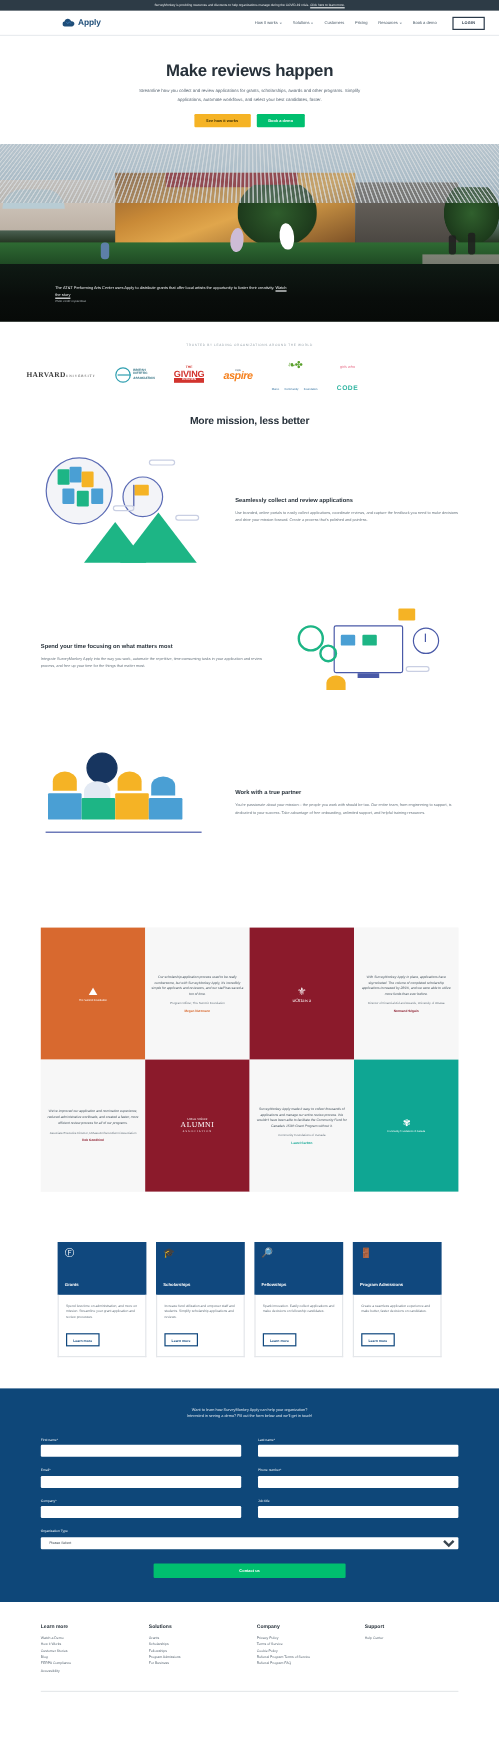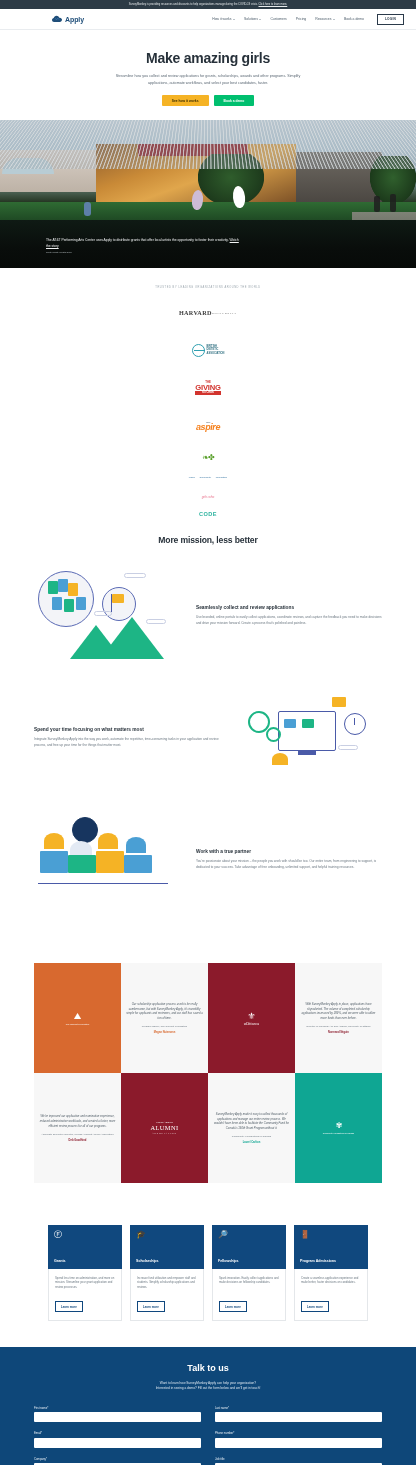--- a/index.html
+++ b/index.html
@@ -180,23 +180,22 @@
   
   .trusted { padding: 18px 0 16px; text-align: center; background: #fff; }
   .trusted-label {
     font-size: 2.6px;
     letter-spacing: .55px;
     color: #9aa5ad;
     text-transform: uppercase;
     margin-bottom: 12px;
   }
   .logo-row {
-    display: flex; align-items: center; justify-content: center; gap: 16px;
+    display: flex; align-items: center; justify-content: flex-start; gap: 16px;
     padding: 0 22px;
-    flex-direction: column;
   }
   .logo { height: 22px; display: flex; align-items: center; justify-content: center; }
   .lg-harvard { font-family: "Liberation Serif", serif; color: #3d3d3d; text-align: center; }
   .lg-harvard .t1 { font-size: 6.2px; letter-spacing: .3px; font-weight: bold; display: block; }
   .lg-harvard .t2 { font-size: 2.9px; letter-spacing: .8px; display: block; margin-top: 1px; }
   .lg-bda { display: flex; align-items: center; gap: 2px; }
   .lg-bda .ring {
     width: 13px; height: 13px; border: 1.2px solid #2f9fb0; border-radius: 50%;
     position: relative;
   }
@@ -399,21 +398,21 @@
       <span class="caret"></span>
     </span>
     <span class="nav-link">
       <span>Book a demo</span>
     </span>
     <span class="login-btn">LOGIN</span>
   </div>
 </div>
 
 <div class="hero">
-  <h1>Make amazing girls</h1>
+  <h1>Make reviews happen</h1>
   <p>Streamline how you collect and review applications for grants, scholarships, awards and other programs. Simplify applications, automate workflows, and select your best candidates, faster.</p>
   <div class="hero-btns">
     <span class="btn btn-yellow">See how it works</span>
     <span class="btn btn-green">Book a demo</span>
   </div>
 </div>
 
 <div class="hero-img">
   <div class="sky"></div>
   <div class="bldg-left"></div>
@@ -654,21 +653,20 @@
       <div class="scard-body">
         <p>Create a seamless application experience and make better, faster decisions on candidates.</p>
         <span class="scard-link">Learn more</span>
       </div>
     </div>
 
   </div>
 </div>
 
 <div class="contact">
-  <h2>Talk to us</h2>
   <div class="lead">
     <div>Want to learn how SurveyMonkey Apply can help your organization?</div>
     <div>Interested in seeing a demo? Fill out the form below and we'll get in touch!</div>
   </div>
   <form class="form">
     <div class="frow">
       <div class="fgroup">
         <label>First name*</label>
         <input type="text" value="" style="">
       </div>

